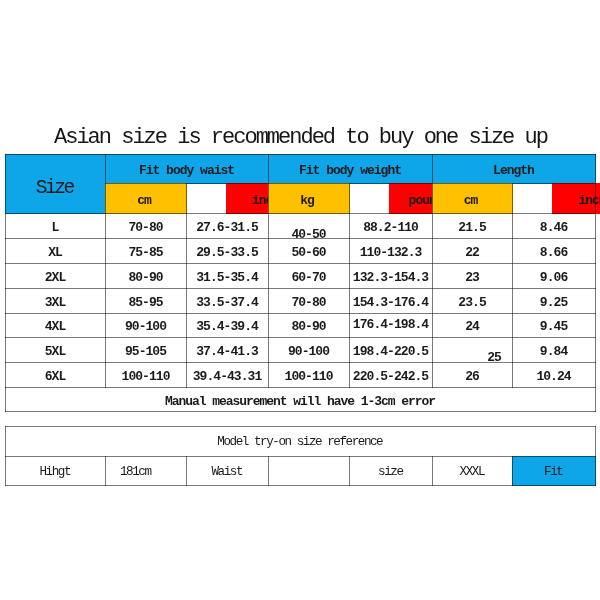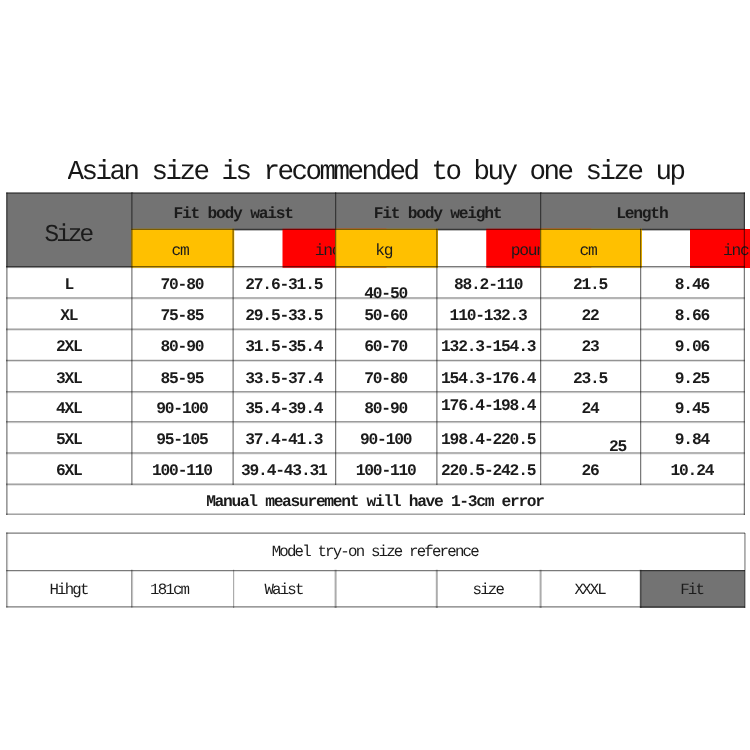--- a/index.html
+++ b/index.html
@@ -18,28 +18,28 @@
   .cell{position:absolute;box-sizing:border-box;transform:translateZ(0);
         display:flex;align-items:center;justify-content:center;
         white-space:nowrap;overflow:hidden;line-height:1;color:#1b1b1b;}
   .rowgrp{position:absolute;left:0;top:0;width:0;height:0;}
   .rowgrp > .cell{position:absolute;}
 
   
   .gline{position:absolute;background:rgba(0,0,0,0.52);}
 
   
-  .c-green{background:#737373;}
+  .c-green{background:#0ea5e9;}
   .c-orange{background:#FFC000;}
   .c-red{background:#FF0000;margin-left:40px;}
 
   
   .f-size {font-size:19.5px;letter-spacing:-2.4px;padding-right:2.4px;padding-top:9px;}
   .f-group{font-size:13px;  letter-spacing:-1px;  padding-right:1px;  padding-top:2.4px;font-weight:bold;}
-  .f-unit {font-size:13px;  letter-spacing:-1px;  padding-right:4px;  padding-top:4.4px;font-weight:normal;}
+  .f-unit {font-size:13px;  letter-spacing:-1px;  padding-right:4px;  padding-top:4.4px;font-weight:bold;}
   .f-body {font-size:13px;  letter-spacing:-0.95px;padding-right:0.95px;padding-top:2.2px;font-weight:bold;}
   .f-note {font-size:13px;  letter-spacing:-1.05px;padding-right:1.05px;padding-top:3.2px;font-weight:bold;}
   .f-mhead{font-size:12.6px;letter-spacing:-1.45px;padding-right:1.45px;padding-top:1.8px;}
   .f-mcell{font-size:12.6px;letter-spacing:-1.45px;padding-right:1.45px;padding-top:3px;}
 </style>
 </head>
 <body>
 
 <div class="page">
 

